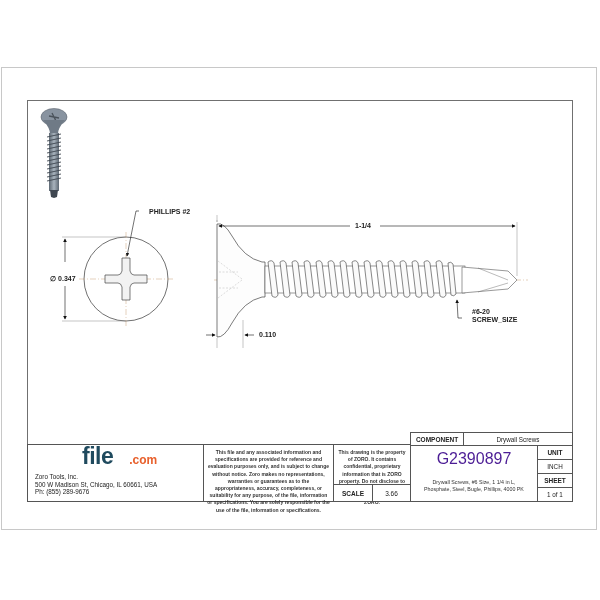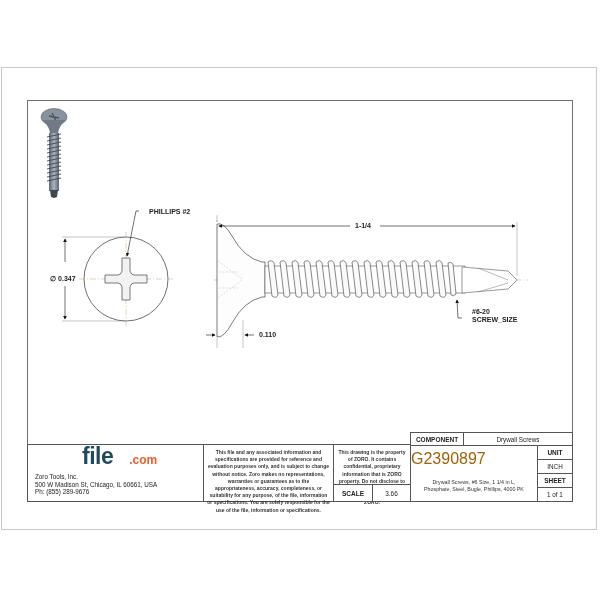--- a/index.html
+++ b/index.html
@@ -163,21 +163,21 @@
   <span>3.66</span>
 </div>
 
 <div class="tb cell-hdr" style="left:410px; top:432px; width:54px; height:14px;">
   <span>COMPONENT</span>
 </div>
 <div class="tb" style="left:463px; top:432px; width:110px; height:14px; font-size:6.3px; display:flex; align-items:center; justify-content:center;">
   <span>Drywall Screws</span>
 </div>
 <div class="tb" style="left:410px; top:445px; width:128px; height:57px;">
-  <div style="position:absolute; left:0; right:0; top:4px; font-size:16px; color:#a16207;">G2390897</div>
+  <div style="position:absolute; left:0; right:0; top:4px; text-align:center; font-size:16px; color:#4c1d95;">G2390897</div>
   <div style="position:absolute; left:0; right:0; top:33px; text-align:center; font-size:5.3px; line-height:6.5px; color:#333;">
     <div>Drywall Screws, #6 Size, 1 1/4 in L,</div>
     <div>Phosphate, Steel, Bugle, Phillips, 4000 PK</div>
   </div>
 </div>
 <div class="tb cell-hdr" style="left:537px; top:445px; width:36px; height:15px;">
   <span>UNIT</span>
 </div>
 <div class="tb" style="left:537px; top:459px; width:36px; height:15px; font-size:6.3px; display:flex; align-items:center; justify-content:center;">
   <span>INCH</span>

